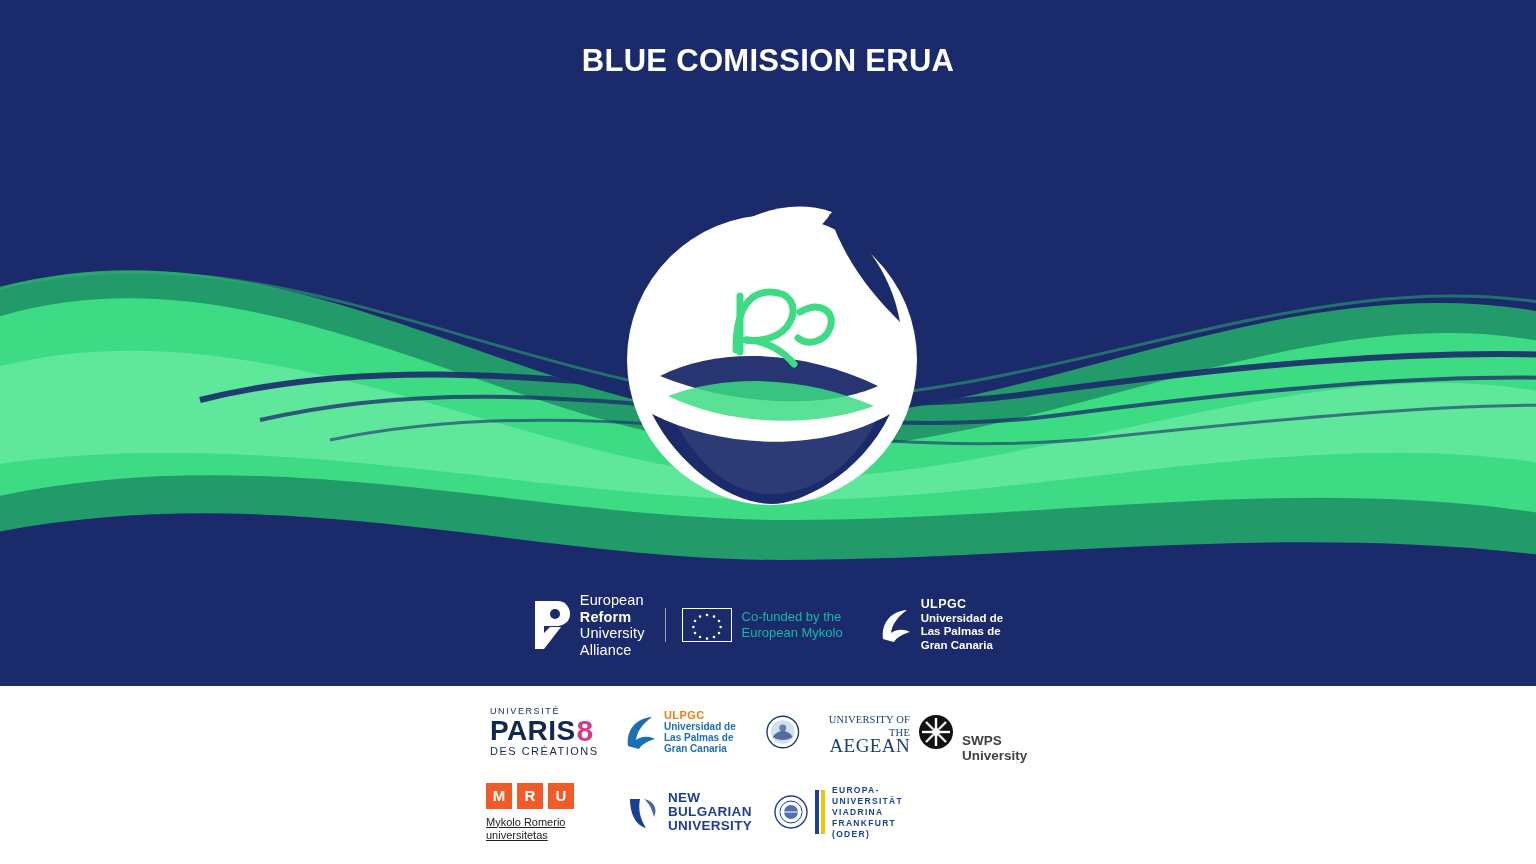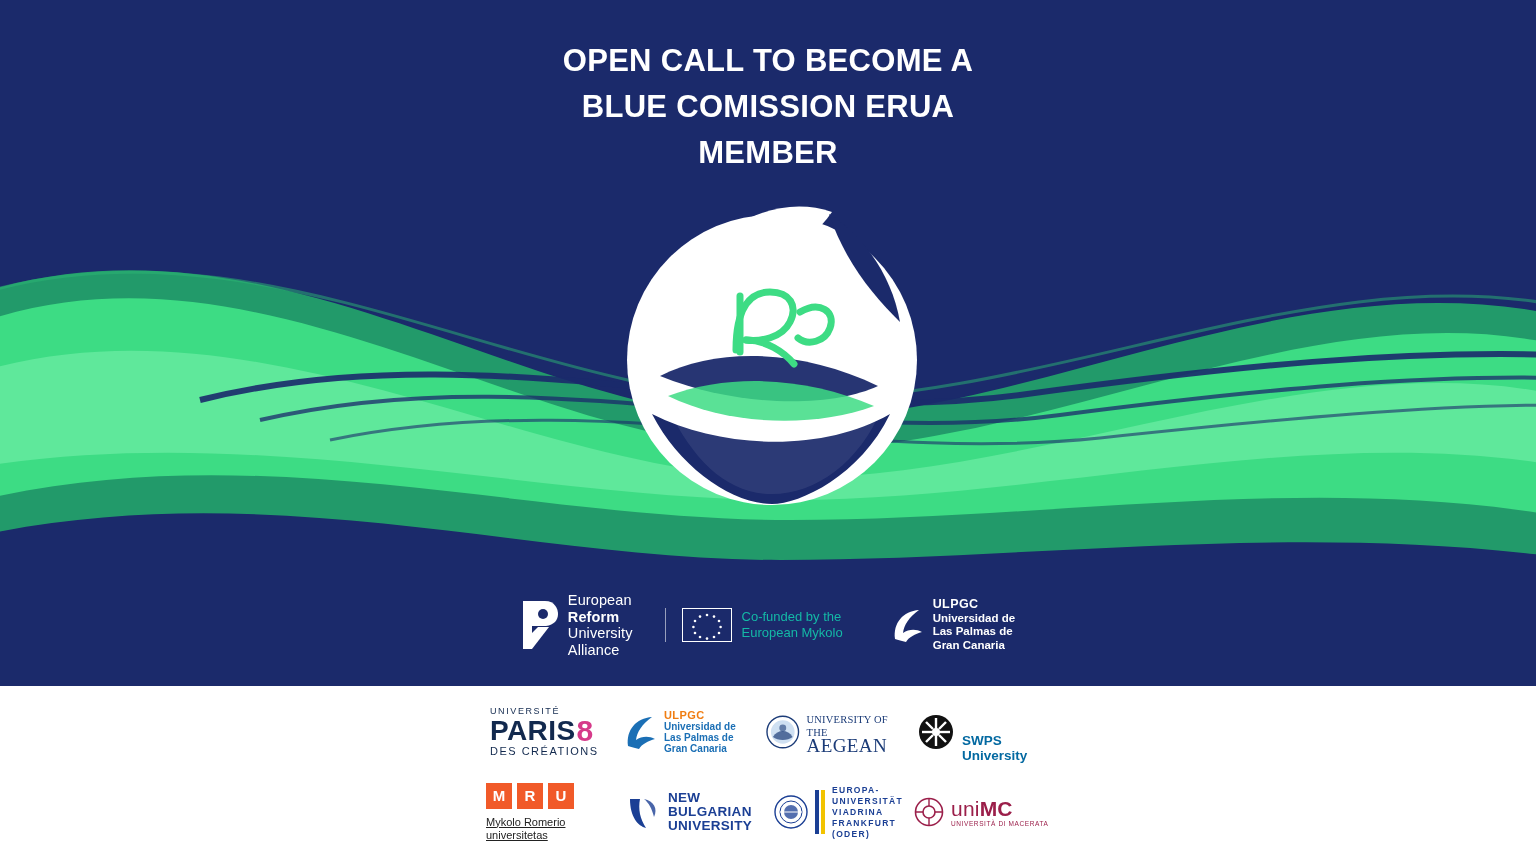--- a/index.html
+++ b/index.html
@@ -68,21 +68,21 @@
   
   .funders {
     position: absolute;
     left: 0;
     top: 580px;
     width: 1536px;
     height: 90px;
     display: flex;
     align-items: center;
     justify-content: center;
-    gap: 16px;
+    gap: 4px;
     z-index: 7;
   }
 
   .erua-logo {
     display: flex;
     align-items: center;
     gap: 9px;
     padding-right: 16px;
   }
   .erua-mark {
@@ -192,27 +192,27 @@
   }
 
   
   .ulpgc-c { display: flex; align-items: center; gap: 6px; padding-left: 6px; }
   .ulpgc-c-text { line-height: 11px; }
   .ulpgc-c-text .l1 { color: #f07d12; font-size: 11px; font-weight: bold; letter-spacing: 0.4px; }
   .ulpgc-c-text .l2 { color: #1b6fb5; font-size: 10px; font-weight: bold; }
 
   
   .aegean { display: flex; align-items: center; gap: 7px; padding-left: 6px; }
-  .aegean-text { color: #1c3c78; line-height: 13px; }
+  .aegean-text { color: #1c3c78; line-height: 13px; text-align: right; }
   .aegean-text .l1 { font-size: 10.5px; font-family: "Liberation Serif", serif; letter-spacing: 0.2px; }
   .aegean-text .l2 { font-size: 19px; font-family: "Liberation Serif", serif; letter-spacing: 0.4px; }
 
   
   .swps { display: flex; align-items: center; gap: 8px; padding-left: 8px; }
-  .swps-text { color: #0369a1; font-size: 13.5px; font-weight: bold; line-height: 15px; margin-top: 32px; }
+  .swps-text { color: #404040; font-size: 13.5px; font-weight: bold; line-height: 15px; margin-top: 32px; }
 
   
   .mru { padding-left: 18px; }
   .mru-boxes { display: flex; gap: 5px; }
   .mru-box {
     width: 26px; height: 26px;
     background: #f15a29;
     color: #ffffff;
     font-size: 15px;
     font-weight: bold;
@@ -261,23 +261,21 @@
 
         <path d="M 200,400 C 480,330 760,430 1020,395 C 1240,365 1400,350 1560,355" fill="none" stroke="#1b2a6b" stroke-width="6" opacity="0.9"></path>
         <path d="M 260,420 C 540,355 800,450 1060,415 C 1270,388 1420,375 1560,378" fill="none" stroke="#1b2a6b" stroke-width="4" opacity="0.75"></path>
         <path d="M 330,440 C 600,385 840,465 1100,438 C 1290,418 1430,405 1560,405" fill="none" stroke="#1b2a6b" stroke-width="3" opacity="0.6"></path>
 
         <path d="M -40,300 C 250,200 520,400 790,400 C 1060,400 1330,250 1580,310" fill="none" stroke="#2bb673" stroke-width="3" opacity="0.5"></path>
       </g>
     </svg>
 
     <div class="title">
-      <span class="title-line">OPEN CALL TO BECOME A</span>
       <span class="title-line">BLUE COMISSION ERUA</span>
-      <span class="title-line">MEMBER</span>
     </div>
 
     <svg class="emblem" viewBox="0 0 296 310">
 
       <circle cx="148" cy="160" r="145" fill="#ffffff"></circle>
 
       <path d="M 70,85 C 80,30 150,-8 208,12 C 175,58 120,86 70,85 Z" fill="#ffffff"></path>
 
       <path d="M 205,14 C 240,36 268,76 276,122 C 250,96 222,64 205,14 Z" fill="#1b2a6b"></path>
 
@@ -465,32 +463,17 @@
           <div class="viadrina-text">
             <div>EUROPA-</div>
             <div>UNIVERSITÄT</div>
             <div>VIADRINA</div>
             <div>FRANKFURT</div>
             <div>(ODER)</div>
           </div>
         </div>
       </div>
 
-      <div class="partner p4">
-        <div class="unimc">
-          <svg width="30" height="30" viewBox="0 0 30 30">
-            <circle cx="15" cy="15" r="13.5" fill="none" stroke="#9b1f4a" stroke-width="1.6"></circle>
-            <circle cx="15" cy="15" r="6" fill="none" stroke="#9b1f4a" stroke-width="1.6"></circle>
-            <path d="M 15,1.5 L 15,9 M 15,21 L 15,28.5 M 1.5,15 L 9,15 M 21,15 L 28.5,15" stroke="#9b1f4a" stroke-width="1.4"></path>
-          </svg>
-          <div class="unimc-text">
-            <div class="l1">
-              <span>uni</span><b>MC</b>
-            </div>
-            <div class="l2">UNIVERSITÀ DI MACERATA</div>
-          </div>
-        </div>
-      </div>
 
     </div>
   </div>
 
 </div>
 
 </body></html>

